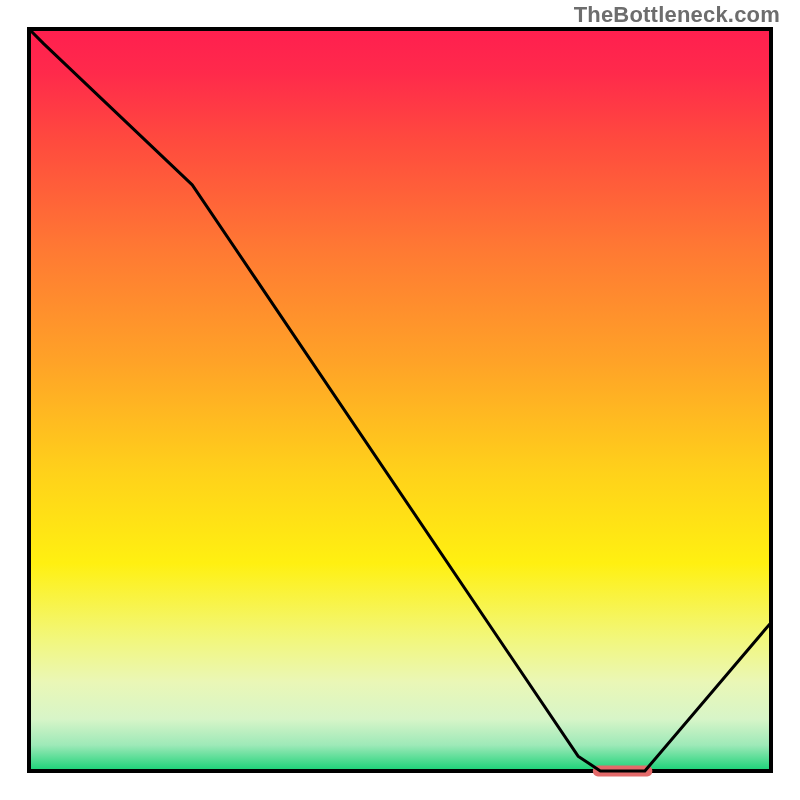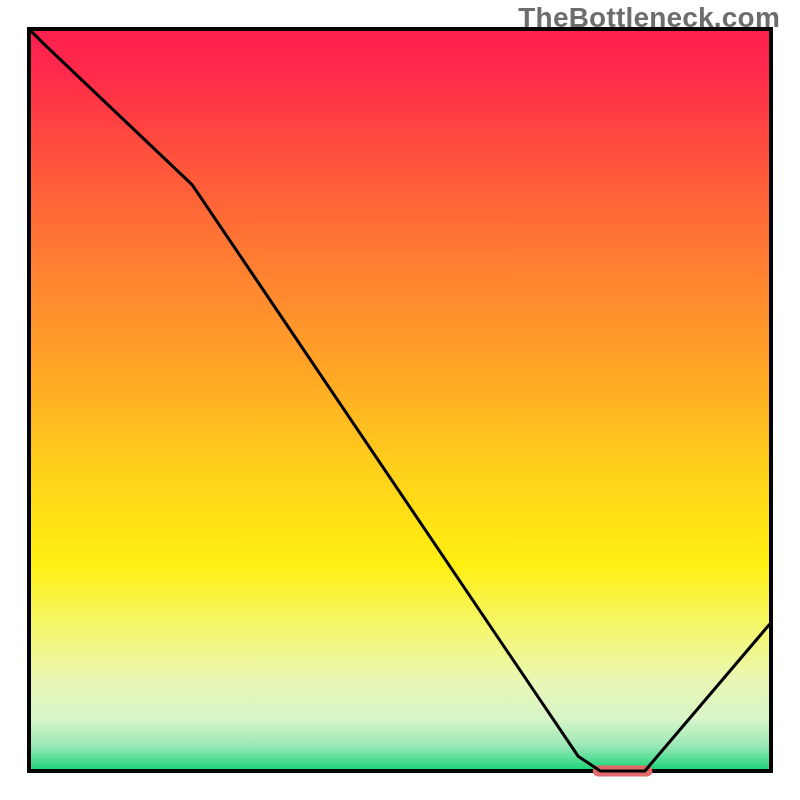--- a/index.html
+++ b/index.html
@@ -14,21 +14,21 @@
   .root {
     position: relative;
     width: 800px;
     height: 800px;
   }
   .watermark {
     position: absolute;
     top: 2px;
     right: 20px;
     color: #6d6d6d;
-    font-size: 28px;
+    font-size: 22px;
     font-weight: 600;
     letter-spacing: 0.2px;
     font-family: Arial, Helvetica, sans-serif;
   }
   svg.chart {
     position: absolute;
     left: 0;
     top: 0;
   }
 </style>

